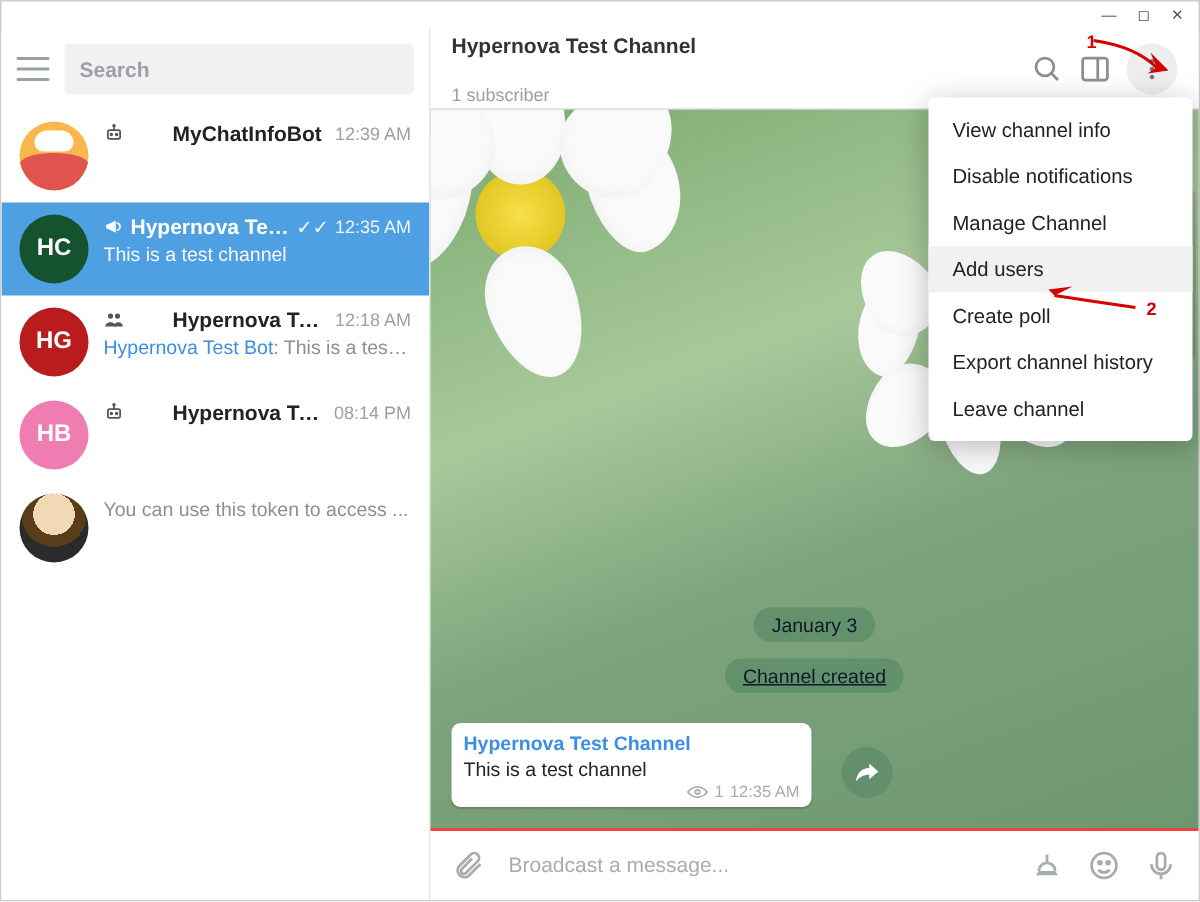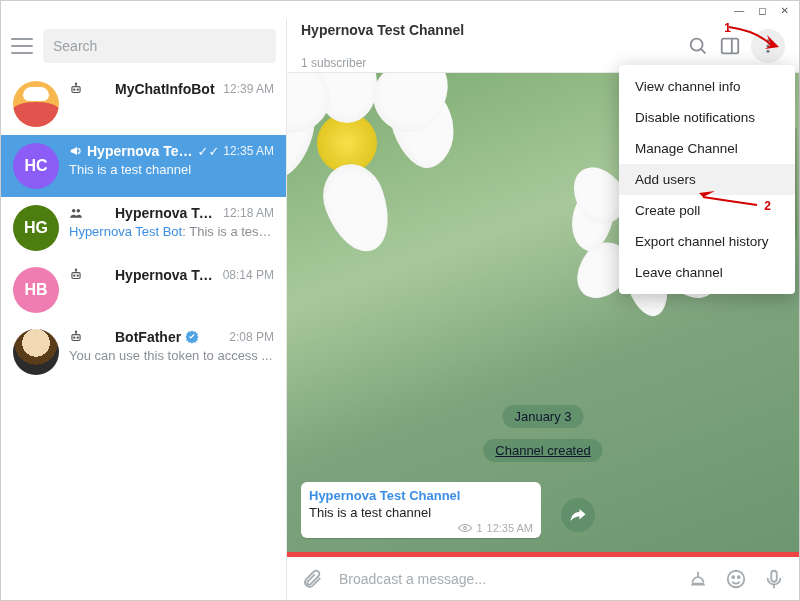--- a/index.html
+++ b/index.html
@@ -7,21 +7,21 @@
   .window { width: 800px; height: 601px; display: flex; flex-direction: column; border: 1px solid #ccc; position: relative; }
   .titlebar { height: 18px; display: flex; justify-content: flex-end; align-items: center; gap: 14px; padding-right: 10px; color:#555; font-size: 10px; }
   .titlebar .tb-btn { cursor: pointer; }
   .body { flex: 1; display: flex; min-height: 0; }
   
   .sidebar { width: 286px; flex: none; display: flex; flex-direction: column; border-right: 1px solid #e6e6e6; background:#fff; }
   .search-row { display: flex; align-items: center; height: 54px; padding: 0 10px; gap: 10px; }
   .hamburger { width: 22px; height: 16px; display: flex; flex-direction: column; justify-content: space-between; cursor: pointer; }
   .hamburger span { height: 2px; background: #9aa0a6; border-radius: 1px; }
   .searchbox { flex: 1; height: 34px; background: #f1f1f1; border-radius: 4px; display: flex; align-items: center; padding: 0 10px; color:#9aa0a6; }
-  .searchbox input { border: none; outline: none; background: transparent; width: 100%; font-size: 14px; color:#6d28d9; }
+  .searchbox input { border: none; outline: none; background: transparent; width: 100%; font-size: 14px; color:#6d28d9;font-weight:bold; }
   .searchbox input::placeholder { color:#9aa0a6; }
   .chat-list { flex:1; overflow-y: hidden; }
   .chat { display: flex; padding: 8px 12px; gap: 10px; cursor: pointer; }
   .chat.active { background: #4F9FE3; color: #fff; }
   .avatar { width: 46px; height: 46px; border-radius: 50%; flex: none; display: flex; align-items: center; justify-content: center; font-weight: 600; color:#fff; font-size: 16px; }
   .chat-body { flex:1; min-width: 0; }
   .chat-top { display: flex; align-items: center; gap: 4px; }
   .chat-name { font-weight: 600; font-size: 14px; white-space: nowrap; overflow: hidden; text-overflow: ellipsis; flex:1; }
   .chat:not(.active) .chat-name { color:#222;padding-left:28px; }
   .chat-time { font-size: 12px; color:#9aa0a6; flex:none; }
@@ -47,21 +47,21 @@
   .flower { position:absolute; border-radius:50%; }
   .petal { position:absolute; background:#fafafa; border-radius: 50% 50% 50% 50% / 60% 60% 40% 40%; box-shadow: inset 0 -4px 10px rgba(0,0,0,0.03); }
   .center { position:absolute; background: radial-gradient(circle,#f7e04a 0%, #e2c723 70%, #c9ae15 100%); border-radius:50%; }
   .badge { position:absolute; left:50%; transform:translateX(-50%); background: rgba(95,143,106,0.92); color:#0f172a; padding:4px 12px; border-radius:14px; font-size:13px; font-weight:500; }
   .msg-card { position:absolute; bottom:14px; left:14px; background:#fff; border-radius:6px; padding:6px 8px 4px 8px; min-width:240px; box-shadow: 0 1px 1px rgba(0,0,0,0.15); }
   .msg-sender { color:#3a8ee6; font-weight:600; font-size:13px; margin-bottom:2px; }
   .msg-text { font-size:13px; color:#222; }
   .msg-meta { display:flex; justify-content:flex-end; align-items:center; gap:4px; color:#a7acb0; font-size:11px; margin-top:2px; }
   .share-btn { position:absolute; bottom:20px; left:274px; width:34px; height:34px; border-radius:50%; background: rgba(95,143,106,0.92); display:flex; align-items:center; justify-content:center; cursor:pointer; color:#fff; }
   
-  .composer { height:48px; display:flex; align-items:center; padding:0 14px; gap:16px; border-top:5px solid #ef4444; background:#fff; }
+  .composer { height:48px; display:flex; align-items:center; padding:0 14px; gap:16px; border-top:2px solid #ef4444; background:#fff; }
   .composer .cicon { width:22px; height:22px; color:#a7acb0; cursor:pointer; display:flex; align-items:center; justify-content:center; }
   .composer .cicon svg { width:100%; height:100%; }
   .composer .field { flex:1; }
   .composer input { border:none; outline:none; width:100%; font-size:14px; color:#333; }
   .composer input::placeholder { color:#a7acb0; }
   
   .menu { position:absolute; top:46px; right:4px; width:176px; background:#fff; border-radius:4px; box-shadow: 0 4px 20px rgba(0,0,0,0.25); padding:6px 0; z-index:10; }
   .menu-item { padding:8px 16px; font-size:13.5px; color:#222; cursor:pointer; }
   .menu-item.hover { background:#f1f1f1; }
   
@@ -114,41 +114,41 @@
                   </svg>
               </span>
               <span class="chat-name">MyChatInfoBot</span>
               <span class="chat-time">12:39 AM</span>
             </div>
             <div class="chat-preview">&nbsp;</div>
           </div>
         </div>
 
         <div class="chat active">
-          <div class="avatar" style="background:#8b5cf6">
+          <div class="avatar" style="background:#14532d">
               <span>HC</span>
             </div>
           <div class="chat-body">
             <div class="chat-top">
               <span class="icon-inline">
                 <svg viewBox="0 0 24 24" fill="#fff">
                     <path d="M3 10v4l3 1 8 4V5l-8 4-3 1z"></path>
                     <path d="M15 8a4 4 0 0 1 0 8" fill="none" stroke="#fff" stroke-width="2"></path>
                   </svg>
               </span>
               <span class="chat-name">Hypernova Tes...</span>
               <span class="check">✓✓</span>
               <span class="chat-time">12:35 AM</span>
             </div>
             <div class="chat-preview">This is a test channel</div>
           </div>
         </div>
 
         <div class="chat">
-          <div class="avatar" style="background:#4d7c0f">
+          <div class="avatar" style="background:#b91c1c">
               <span>HG</span>
             </div>
           <div class="chat-body">
             <div class="chat-top">
               <span class="icon-inline">
                 <svg viewBox="0 0 24 24" fill="#555">
                     <circle cx="8" cy="8" r="3"></circle>
                     <circle cx="16" cy="8" r="3"></circle>
                     <path d="M2 20c0-3 3-5 6-5s6 2 6 5"></path>
                     <path d="M12 20c0-3 2-5 5-5s5 2 5 5"></path>
@@ -178,40 +178,20 @@
               </span>
               <span class="chat-name">Hypernova Test Bot</span>
               <span class="chat-time">08:14 PM</span>
             </div>
           </div>
         </div>
 
         <div class="chat">
           <div class="avatar av-father"></div>
           <div class="chat-body">
-            <div class="chat-top">
-              <span class="icon-inline">
-                <svg viewBox="0 0 24 24" fill="none" stroke="#555" stroke-width="2">
-                    <rect x="5" y="8" width="14" height="10" rx="2"></rect>
-                    <line x1="12" y1="3" x2="12" y2="8"></line>
-                    <circle cx="12" cy="3" r="1" fill="#555"></circle>
-                    <circle cx="9" cy="13" r="1" fill="#555"></circle>
-                    <circle cx="15" cy="13" r="1" fill="#555"></circle>
-                  </svg>
-              </span>
-              <span class="chat-name" style="flex:0 1 auto">BotFather</span>
-              <span class="verified">
-                <svg viewBox="0 0 24 24">
-                    <path fill="#4fa3e2" d="M12 1l3 2 3-1 1 3 3 1-1 3 2 3-2 3 1 3-3 1-1 3-3-1-3 2-3-2-3 1-1-3-3-1 1-3-2-3 2-3-1-3 3-1 1-3 3 1z"></path>
-                    <path fill="#fff" d="M10 15l-3-3 1.5-1.5L10 12l5-5L16.5 8.5z"></path>
-                  </svg>
-              </span>
-              <span style="flex:1"></span>
-              <span class="chat-time">2:08 PM</span>
-            </div>
             <div class="chat-preview">You can use this token to access ...</div>
           </div>
         </div>
 
       </div>
     </div>
 
     <div class="main">
       <div class="main-header">
         <div class="main-title">

